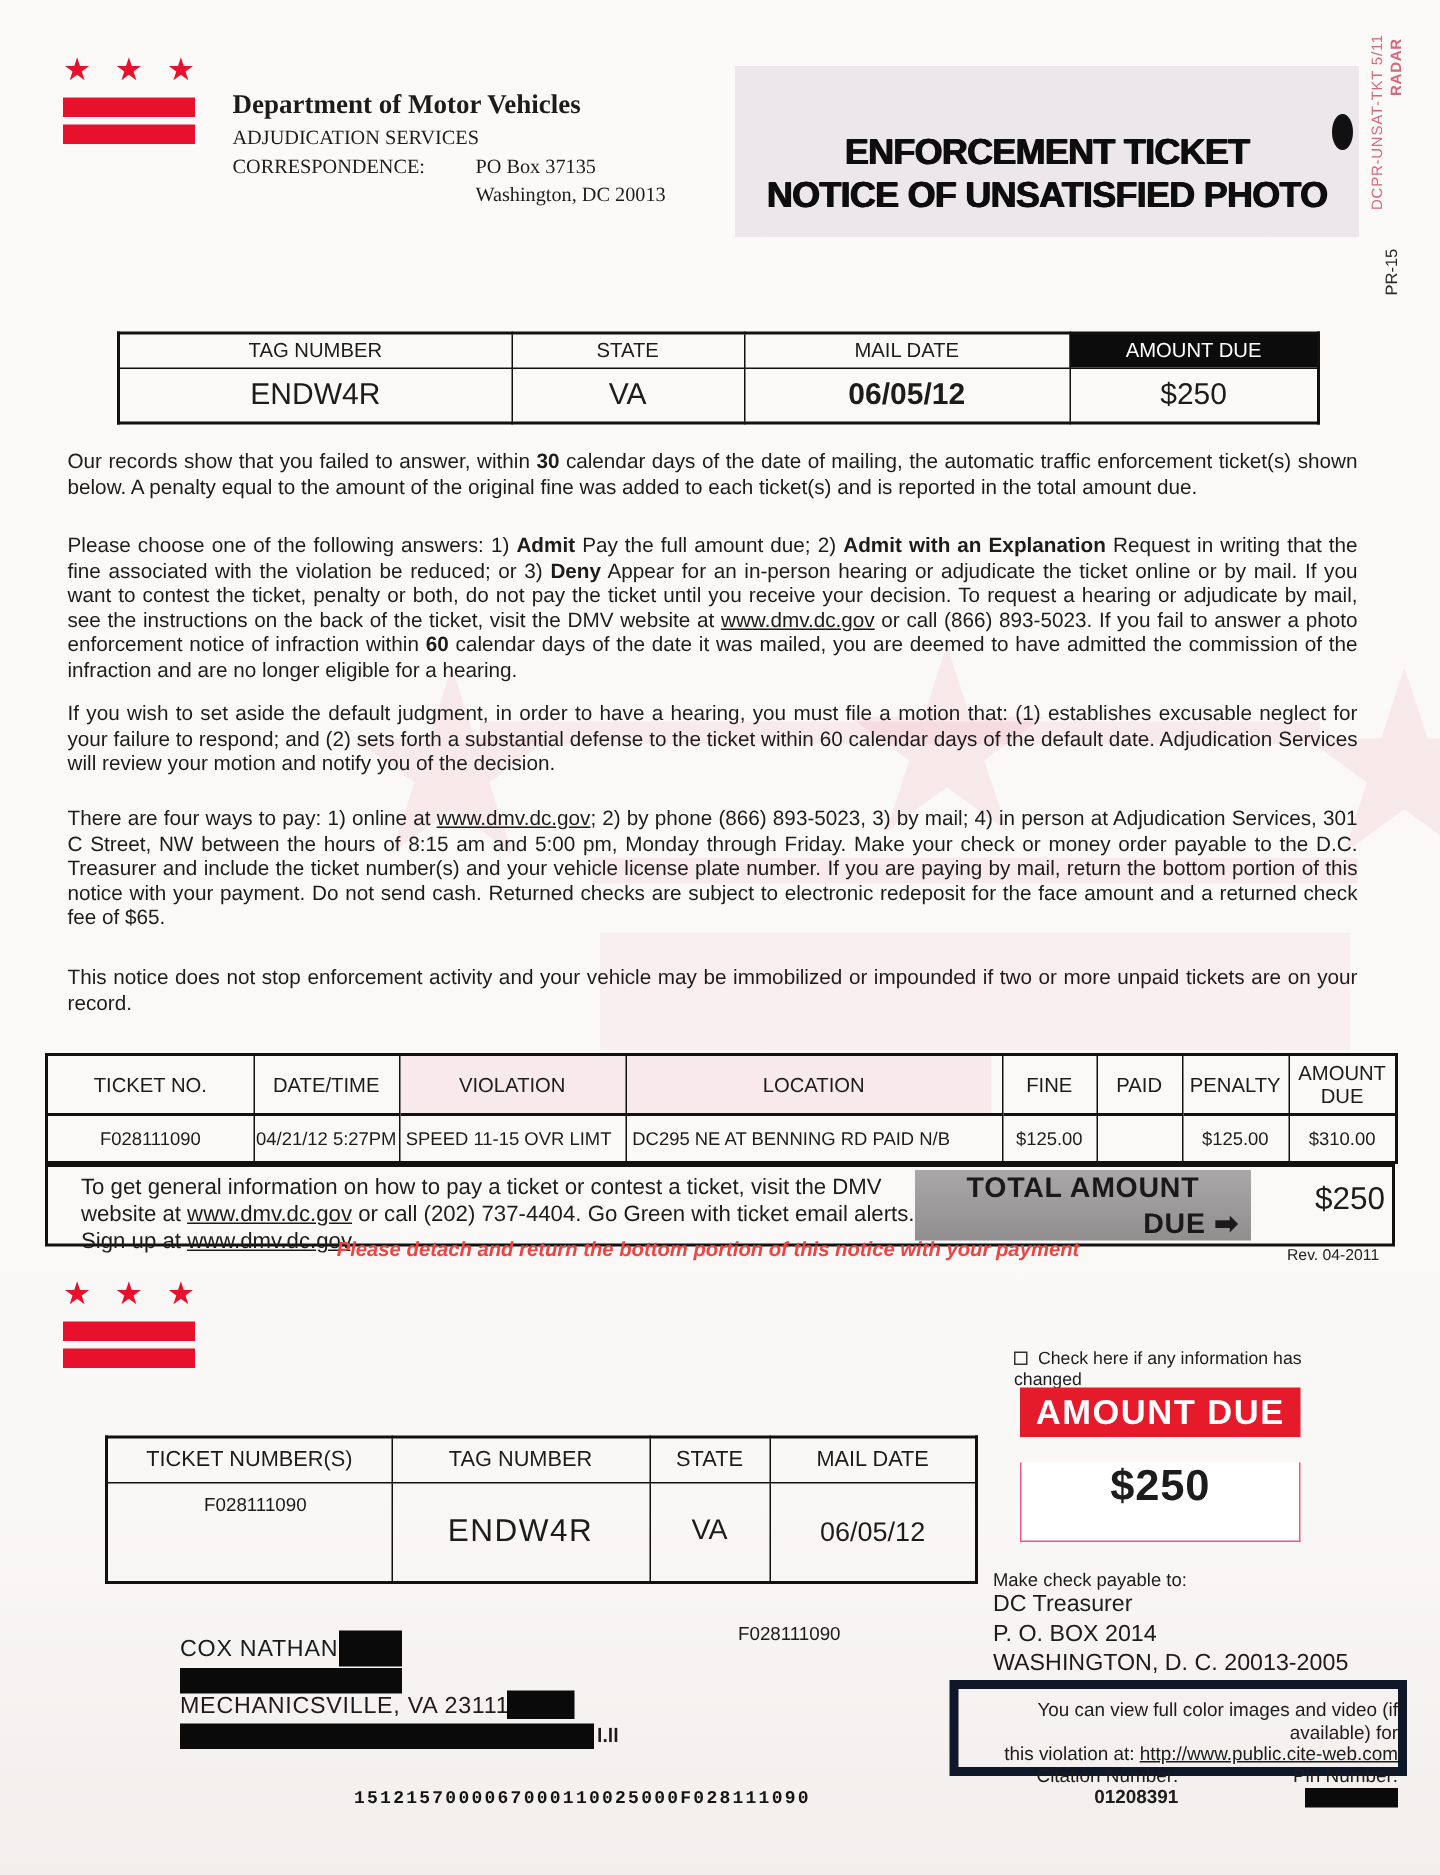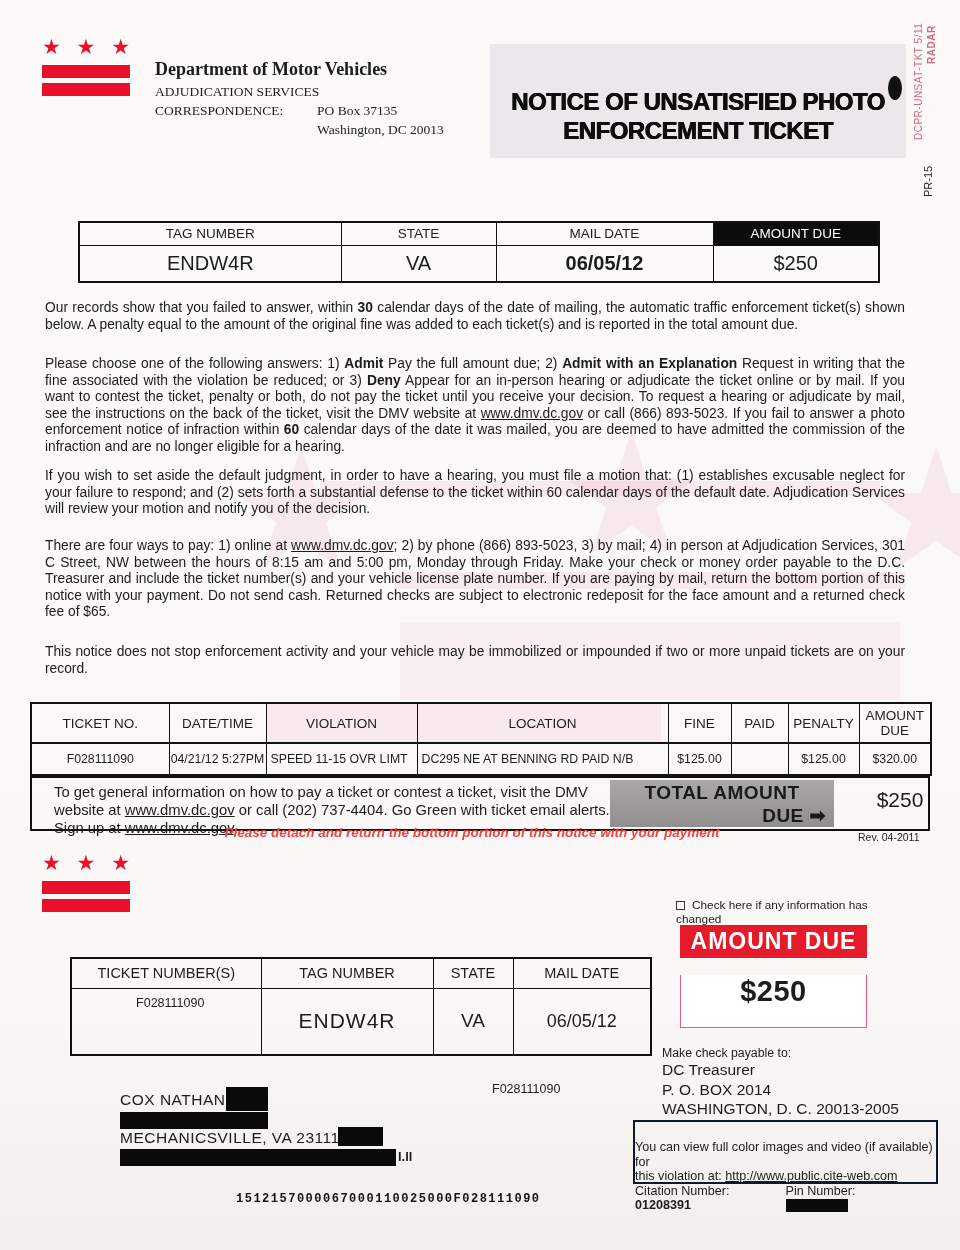--- a/index.html
+++ b/index.html
@@ -102,21 +102,21 @@
   .payable-label { font-size:12.3px; }
   .payable-line { font-size:15.5px; line-height:19.5px; }
 
   .stub-ref { left:492px; top:1082px; font-size:12.5px; }
 
   .addr-name { left:120px; top:1091px; font-size:15.5px; letter-spacing:0.5px; }
   .addr-city { left:120px; top:1129px; font-size:15.5px; letter-spacing:0.5px; }
   .addr-tail { left:398px; top:1149px; font-size:13px; font-weight:bold; }
   .redact { position:absolute; background:#0a0a0a; }
 
-  .citeweb { left:633px; top:1120px; width:305px; height:64px; border:2px solid #0f172a; text-align:left; font-size:12.6px; line-height:14.6px; padding-top:18px; }
+  .citeweb { left:633px; top:1120px; width:305px; height:64px; border:6px solid #0f172a; text-align:right; font-size:12.6px; line-height:14.6px; padding-top:7px; }
   .citeweb-cols { display:flex; }
   .citeweb-col { flex:1; }
   .pin-redact { display:inline-block; width:62px; height:13px; background:#0a0a0a; margin-top:1px; }
 
   .micr { left:236px; top:1192px; font-family:Liberation Mono, monospace; font-weight:bold; font-size:12px; letter-spacing:1.5px; color:#141414; }
 </style>
 </head>
 <body>
 
 <div class="wm-star" style="left:225px; top:425px;">★</div>
@@ -144,22 +144,22 @@
     <span class="corr-label">CORRESPONDENCE:</span>
     <span class="corr-val">PO Box 37135</span>
   </div>
   <div class="corr-row">
     <span class="corr-label"></span>
     <span class="corr-val">Washington, DC 20013</span>
   </div>
 </div>
 
 <div class="abs title-box">
+  <div class="title-line">ENFORCEMENT TICKET</div>
   <div class="title-line">NOTICE OF UNSATISFIED PHOTO</div>
-  <div class="title-line">ENFORCEMENT TICKET</div>
 </div>
 
 <div class="vtext vpink" style="left:913px; top:140px;">DCPR-UNSAT-TKT  5/11</div>
 <div class="vtext vpink" style="left:926px; top:64px; font-weight:bold;">RADAR</div>
 <div class="vtext vblack" style="left:922px; top:197px;">PR-15</div>
 <div class="punch"></div>
 
 <div class="abs summary-table">
   <table>
     <colgroup>
@@ -229,21 +229,21 @@
       <th>AMOUNT DUE</th>
     </tr>
     <tr>
       <td>F028111090</td>
       <td>04/21/12  5:27PM</td>
       <td class="l">SPEED 11-15 OVR LIMT</td>
       <td class="l">DC295 NE AT BENNING RD PAID N/B</td>
       <td>$125.00</td>
       <td></td>
       <td>$125.00</td>
-      <td>$320.00</td>
+      <td>$310.00</td>
     </tr>
   </tbody>
     </table>
 </div>
 
 <div class="abs info-strip">
   <div class="info-text">
     <span>To get general information on how to pay a ticket or contest a ticket, visit the </span><span>DMV website at </span><span class="u">www.dmv.dc.gov</span><span> or call (202) 737-4404.  Go Green with </span><span>ticket email alerts. Sign up at </span><span class="u">www.dmv.dc.gov</span><span>.</span>
   </div>
   <div class="total-box">

